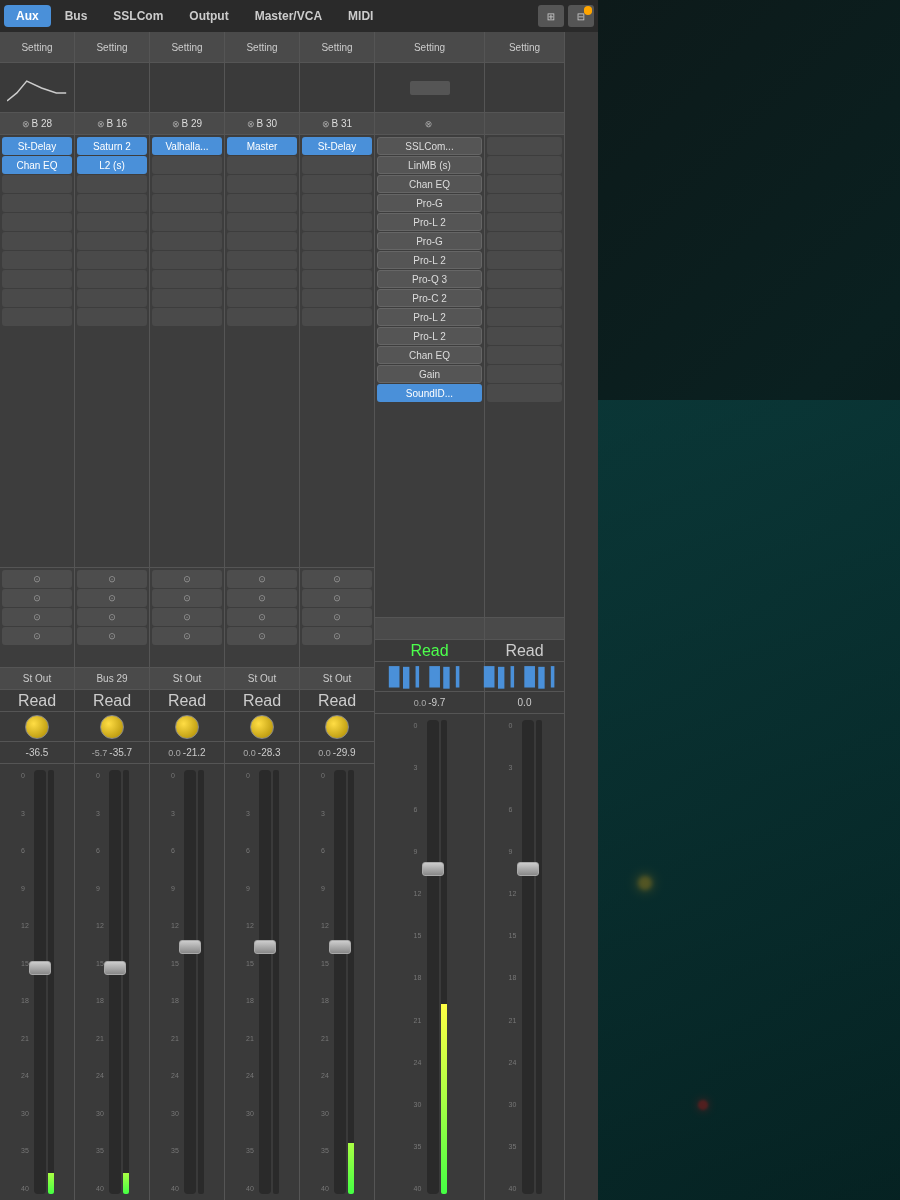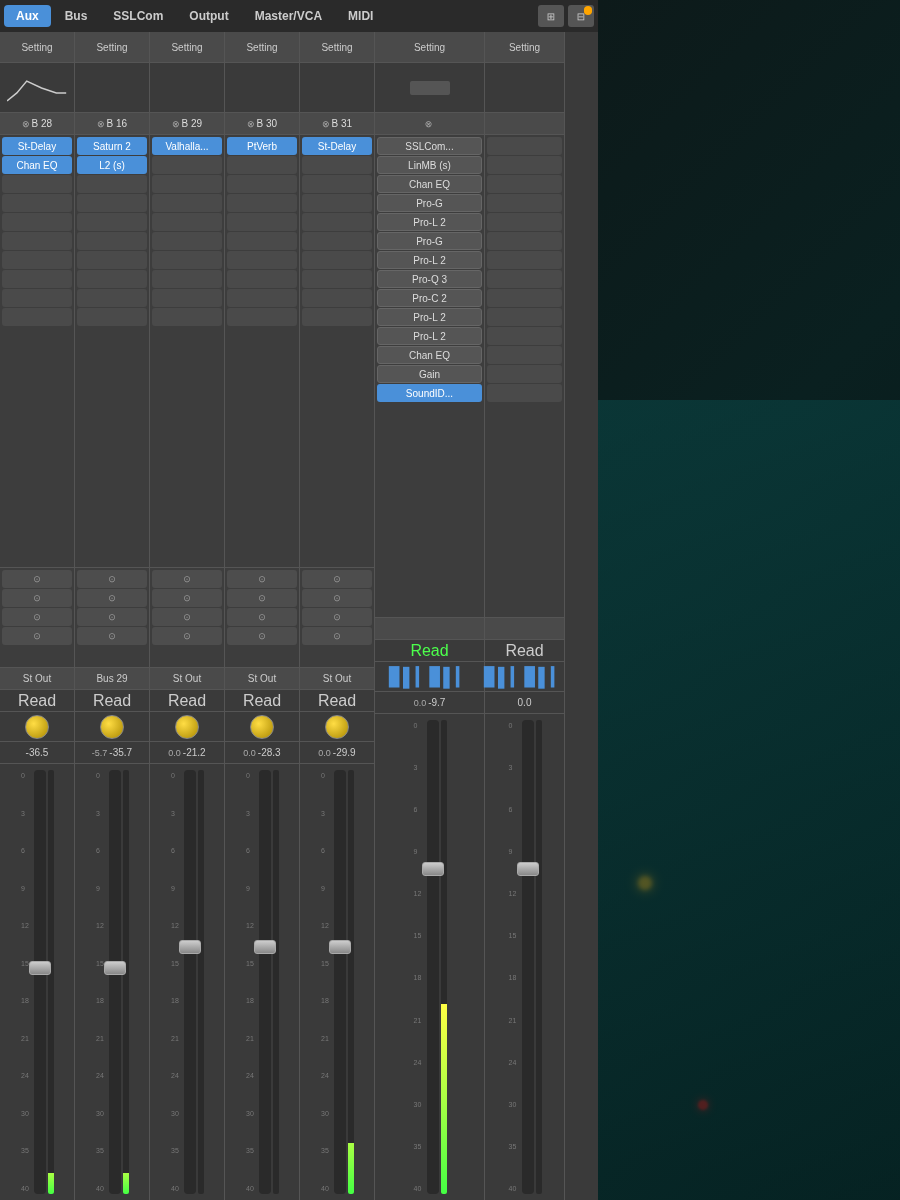--- a/index.html
+++ b/index.html
@@ -543,21 +543,21 @@
     </div>
 
     <div class="channel-strip ch4">
       <div class="setting-row">Setting</div>
       <div class="eq-area"></div>
       <div class="bus-row">
         <span class="bus-link-icon">⊗</span>
         <span class="bus-label">B 30</span>
       </div>
       <div class="plugins-area">
-        <div class="plugin-slot active">PtVerb</div>
+        <div class="plugin-slot active">Master</div>
         <div class="plugin-slot empty">​</div>
         <div class="plugin-slot empty">​</div>
         <div class="plugin-slot empty">​</div>
         <div class="plugin-slot empty">​</div>
         <div class="plugin-slot empty">​</div>
         <div class="plugin-slot empty">​</div>
         <div class="plugin-slot empty">​</div>
         <div class="plugin-slot empty">​</div>
         <div class="plugin-slot empty">​</div>
       </div>

